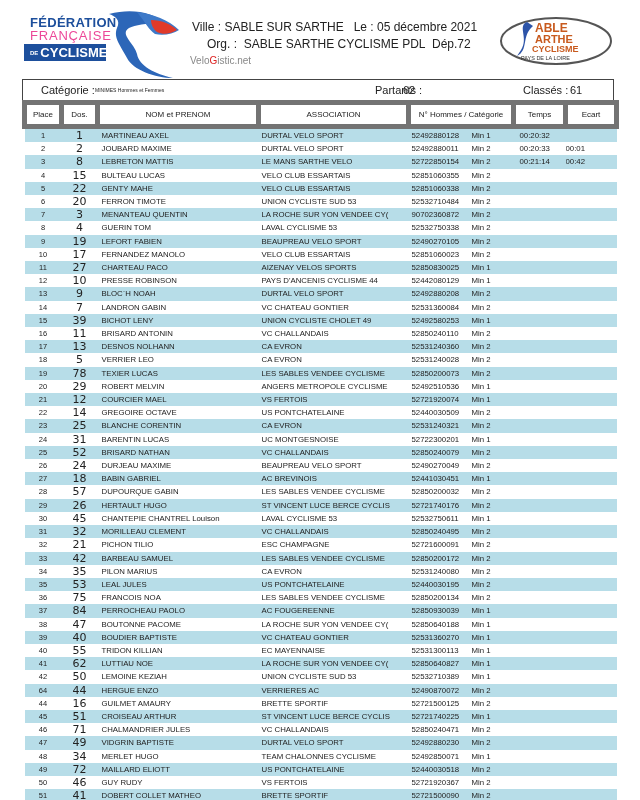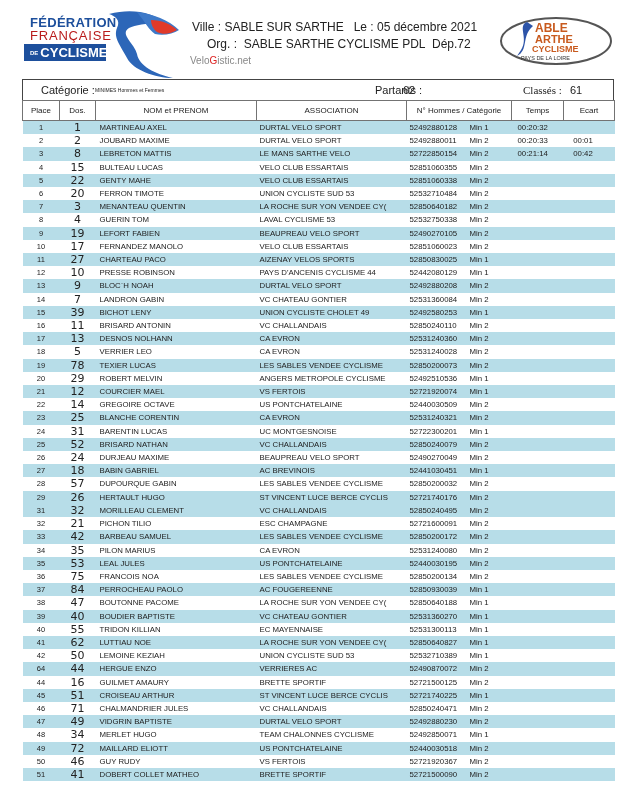--- a/index.html
+++ b/index.html
@@ -1,40 +1,40 @@
 <!DOCTYPE html>
 <html><head>
 <meta charset="utf-8">
 <style>
   html,body{margin:0;padding:0;background:#fff;}
   body{width:640px;height:800px;position:relative;overflow:hidden;font-family:"Liberation Sans",sans-serif;color:#222;}
   .ffc-logo{position:absolute;left:22px;top:8px;width:150px;height:68px;}
   .ffc-fed{position:absolute;left:8px;top:8px;font-weight:bold;font-size:13px;color:#1d4f9c;letter-spacing:0.3px;line-height:13px;}
-  .ffc-fra{position:absolute;left:8px;top:21px;font-size:13px;color:#b91c1c;letter-spacing:0.8px;line-height:13px;}
+  .ffc-fra{position:absolute;left:8px;top:21px;font-size:13px;color:#ec4899;letter-spacing:0.8px;line-height:13px;}
   .ffc-band{position:absolute;left:2px;top:36px;width:82px;height:17px;background:#1d4f9c;}
   .ffc-cyc{position:absolute;left:8px;top:38px;font-weight:bold;font-size:13px;color:#fff;line-height:13px;}
   .ffc-swoosh{position:absolute;left:85px;top:0;width:80px;height:72px;}
   .hdr-line{position:absolute;font-family:"Liberation Sans",sans-serif;font-size:12px;color:#222;white-space:pre;}
   .velo{position:absolute;left:190px;top:55px;font-size:10px;color:#888;}
   .velo .g{color:#d22;}
   .club-logo{position:absolute;left:499px;top:16px;width:114px;height:50px;}
   .cat-box{position:absolute;left:22px;top:79px;width:590px;height:21px;border:1px solid #444;border-bottom:none;font-size:11px;}
   .cat-box span{position:absolute;top:4px;}
   .tbl{position:absolute;left:22px;top:100px;width:592px;border-collapse:collapse;table-layout:fixed;font-size:7.8px;}
-  .tbl th{border:1px solid #737373;font-weight:normal;font-size:8px;height:19px;padding:0;text-align:center;background:#fff;}
+  .tbl th{border:5px solid #737373;font-weight:normal;font-size:8px;height:19px;padding:0;text-align:center;background:#fff;}
   .tbl td{height:13.2px;padding:0;white-space:nowrap;overflow:hidden;line-height:13.2px;}
   .tbl tr.odd td{background:#b7dde8;}
   .tbl tr.even td{background:#fff;}
   .c-place{text-align:center;font-size:7.5px;}
   .c-dos{text-align:center;font-size:11px;font-family:"DejaVu Sans",sans-serif;}
   .c-name{padding-left:4px !important;margin-top:23px;}
   .c-assoc{padding-left:3px !important;}
   .c-lic{padding-left:3px !important;text-decoration:underline;}
   .c-temps{padding-left:6px !important;margin-top:12px;}
-  .c-ecart{text-align:center;padding-right:12px !important;}
+  .c-ecart{text-align:left;padding-right:12px !important;}
   .catg{display:inline-block;margin-left:10px;}
   .num{display:inline-block;width:50px;}
 </style>
 </head>
 <body>
 
 <div class="ffc-logo">
   <div class="ffc-fed">FÉDÉRATION</div>
   <div class="ffc-fra">FRANÇAISE</div>
   <div class="ffc-band"></div>
@@ -58,21 +58,21 @@
   <text x="36" y="27" font-family="Liberation Sans, sans-serif" font-weight="bold" font-size="11" fill="#c85a1e">ARTHE</text>
   <text x="33" y="36" font-family="Liberation Sans, sans-serif" font-weight="bold" font-size="9" fill="#c85a1e">CYCLISME</text>
   <text x="22" y="44" font-family="Liberation Sans, sans-serif" font-size="5.5" fill="#333">PAYS DE LA LOIRE</text>
 </svg>
 
 <div class="cat-box">
   <span style="left:18px;">Catégorie :</span>
   <span style="left:72px;top:7px;font-size:5px;">MINIMES Hommes et Femmes</span>
   <span style="left:320px;margin-left:32px;">Partants :</span>
   <span style="left:380px;">62</span>
-  <span style="left:500px;font-family:Liberation Serif, serif;">Classés :</span>
+  <span style="left:500px;">Classés :</span>
   <span style="left:547px;">61</span>
 </div>
 
 <table class="tbl">
   <colgroup>
     <col style="width:37px">
       <col style="width:36px">
       <col style="width:161px">
       <col style="width:150px">
       <col style="width:105px">
@@ -143,21 +143,21 @@
         <td class="c-assoc">UNION CYCLISTE SUD 53</td>
         <td class="c-lic"><span class="num">52532710484</span><span class="catg">Min 2</span></td>
         <td class="c-temps"></td>
         <td class="c-ecart"></td>
       </tr>
       <tr class="odd">
         <td class="c-place">7</td>
         <td class="c-dos">3</td>
         <td class="c-name">MENANTEAU   QUENTIN</td>
         <td class="c-assoc">LA ROCHE SUR YON VENDEE CY(</td>
-        <td class="c-lic"><span class="num">52850640182</span><span class="catg">Min 2</span></td>
+        <td class="c-lic"><span class="num">90702360872</span><span class="catg">Min 2</span></td>
         <td class="c-temps"></td>
         <td class="c-ecart"></td>
       </tr>
       <tr class="even">
         <td class="c-place">8</td>
         <td class="c-dos">4</td>
         <td class="c-name">GUERIN   TOM</td>
         <td class="c-assoc">LAVAL CYCLISME 53</td>
         <td class="c-lic"><span class="num">52532750338</span><span class="catg">Min 2</span></td>
         <td class="c-temps"></td>
@@ -345,20 +345,29 @@
       </tr>
       <tr class="odd">
         <td class="c-place">29</td>
         <td class="c-dos">26</td>
         <td class="c-name">HERTAULT   HUGO</td>
         <td class="c-assoc">ST VINCENT LUCE BERCE CYCLIS</td>
         <td class="c-lic"><span class="num">52721740176</span><span class="catg">Min 2</span></td>
         <td class="c-temps"></td>
         <td class="c-ecart"></td>
       </tr>
+      <tr class="even">
+        <td class="c-place">30</td>
+        <td class="c-dos">45</td>
+        <td class="c-name">CHANTEPIE CHANTREL   Louison</td>
+        <td class="c-assoc">LAVAL CYCLISME 53</td>
+        <td class="c-lic"><span class="num">52532750611</span><span class="catg">Min 1</span></td>
+        <td class="c-temps"></td>
+        <td class="c-ecart"></td>
+      </tr>
       <tr class="odd">
         <td class="c-place">31</td>
         <td class="c-dos">32</td>
         <td class="c-name">MORILLEAU   CLEMENT</td>
         <td class="c-assoc">VC CHALLANDAIS</td>
         <td class="c-lic"><span class="num">52850240495</span><span class="catg">Min 2</span></td>
         <td class="c-temps"></td>
         <td class="c-ecart"></td>
       </tr>
       <tr class="even">

